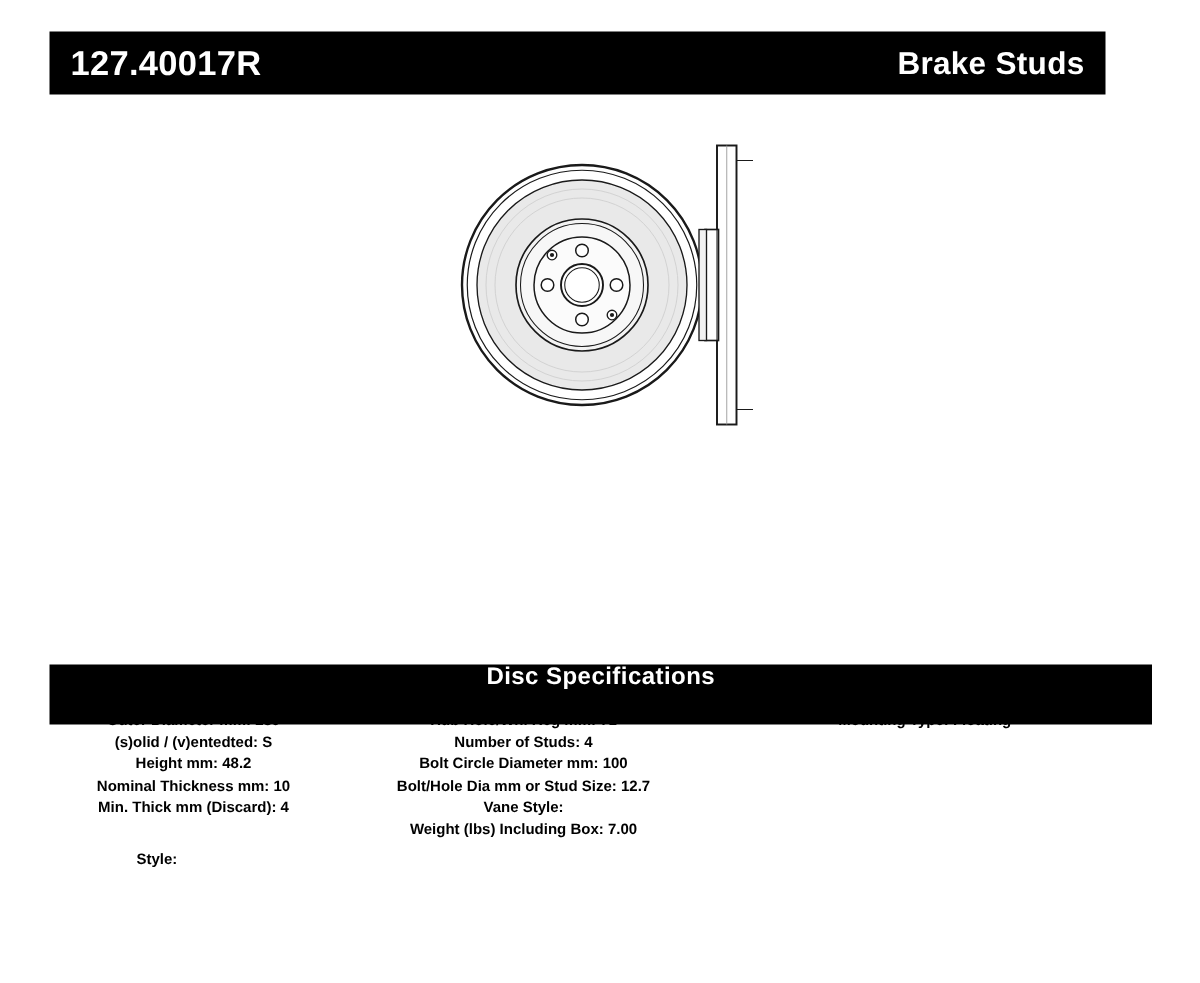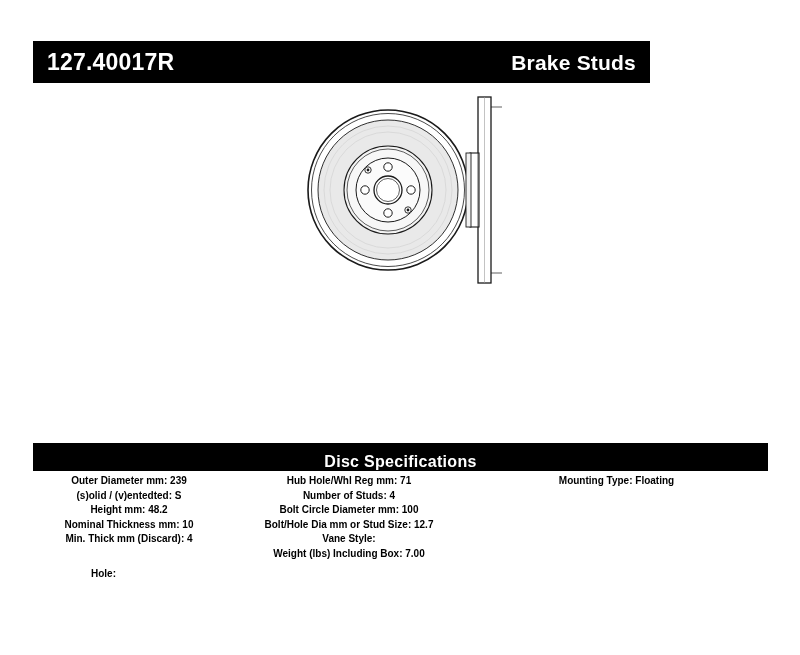--- a/index.html
+++ b/index.html
@@ -14,29 +14,28 @@
     color: #000000;
     position: relative;
     overflow: hidden;
   }
 
   
   .header-bar {
     position: absolute;
     left: 33px;
     top: 21px;
-    width: 617px;
+    width: 704px;
     height: 42px;
     background: #000000;
     display: flex;
     align-items: center;
     justify-content: space-between;
     box-sizing: border-box;
     padding: 16px 14px;
-    margin-top: 20px;
   }
   .part-number {
     color: #ffffff;
     font-size: 23px;
     font-weight: bold;
     letter-spacing: 0.2px;
     line-height: 1;
   }
   .product-type {
     color: #ffffff;
@@ -64,24 +63,24 @@
     left: 425px;
     top: 12px;
   }
 
   
   .specs-bar {
     position: absolute;
     left: 33px;
     top: 443px;
     width: 735px;
-    height: 28px;
+    height: 40px;
     background: #000000;
     display: flex;
-    align-items: flex-end;
+    align-items: flex-start;
     justify-content: center;
   }
   .specs-title {
     color: #ffffff;
     font-size: 16px;
     font-weight: bold;
     letter-spacing: 0.3px;
   }
 
   .specs-body {
@@ -219,14 +218,14 @@
     </div>
 
     <div class="spec-col spec-col-right">
       <div class="spec-line">Mounting Type: Floating</div>
     </div>
 
   </div>
 </div>
 
 <div class="note-row">
-  <div class="note-label">Hole:</div>
+  <div class="note-label">Style:</div>
 </div>
 
 </body></html>

